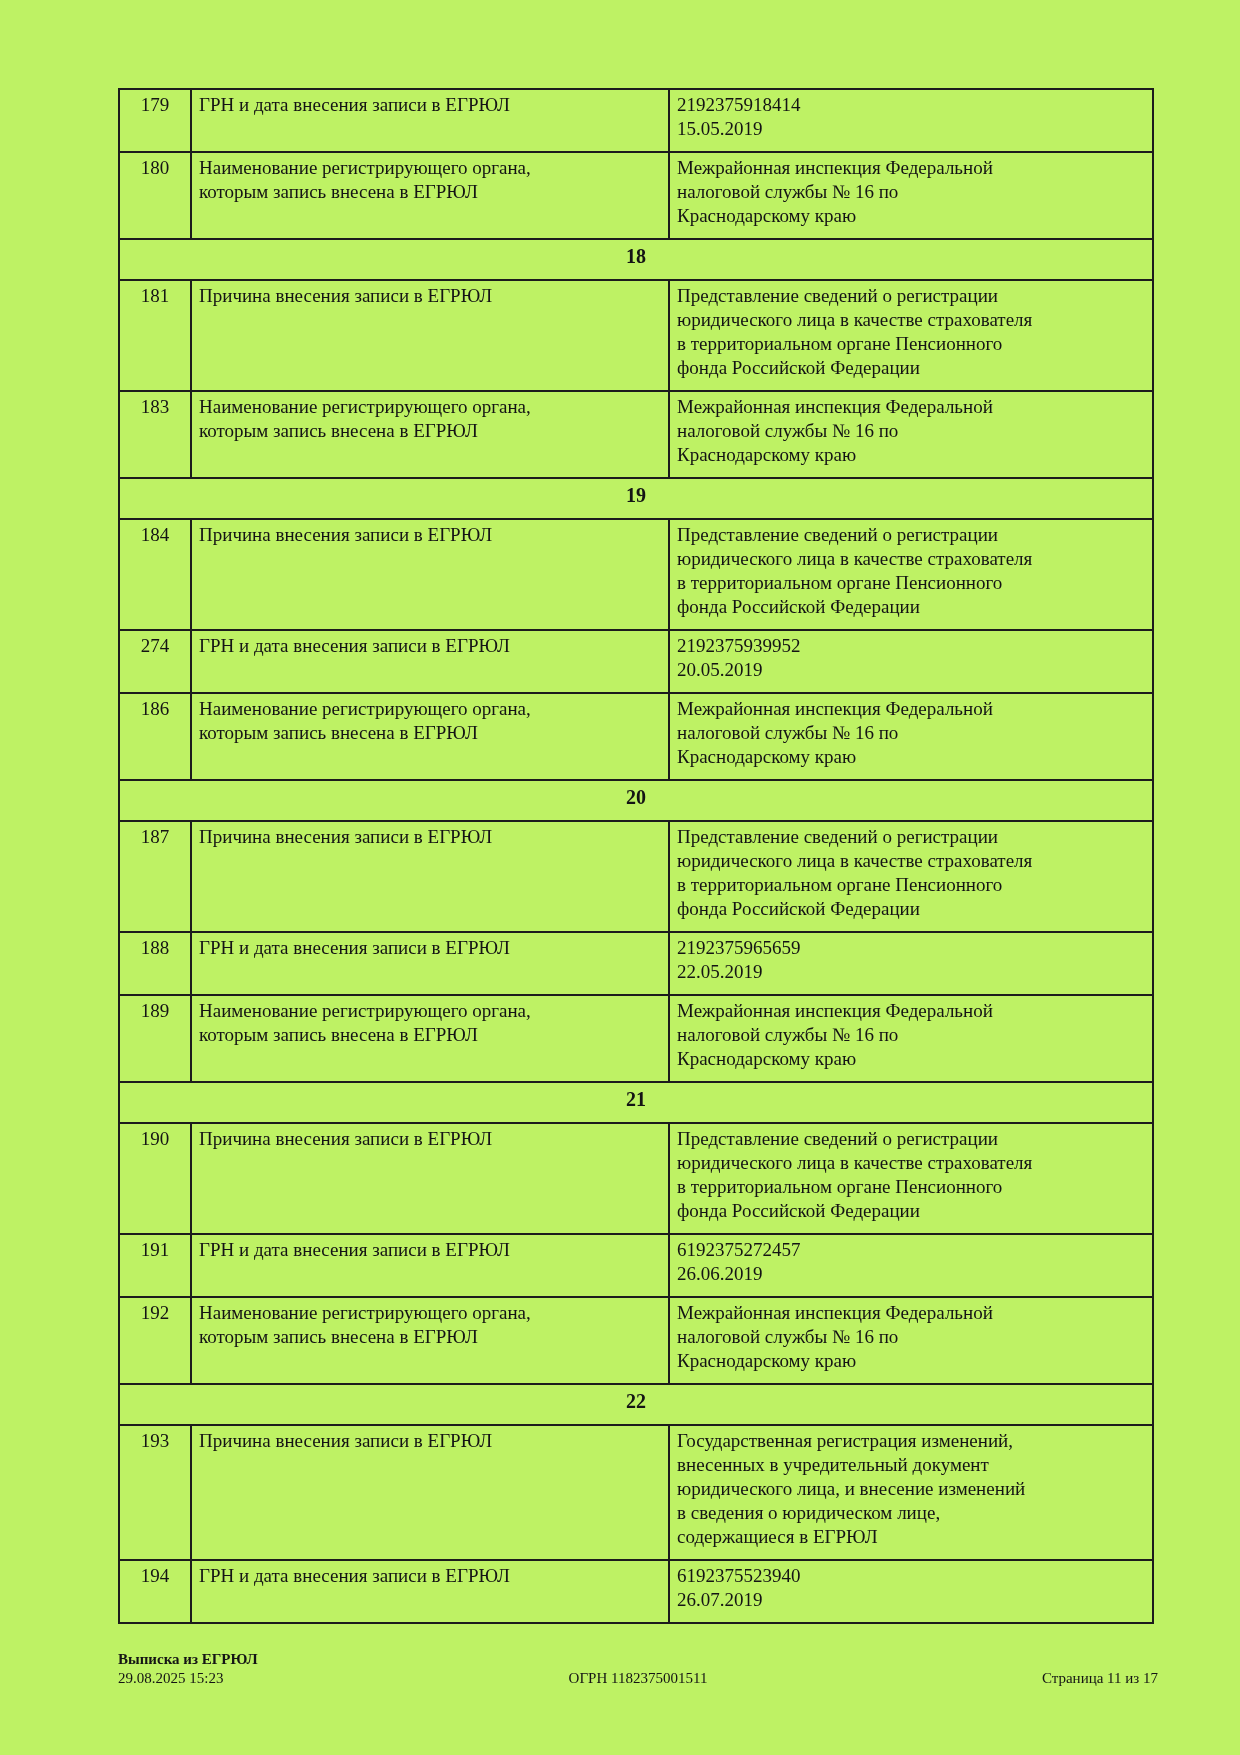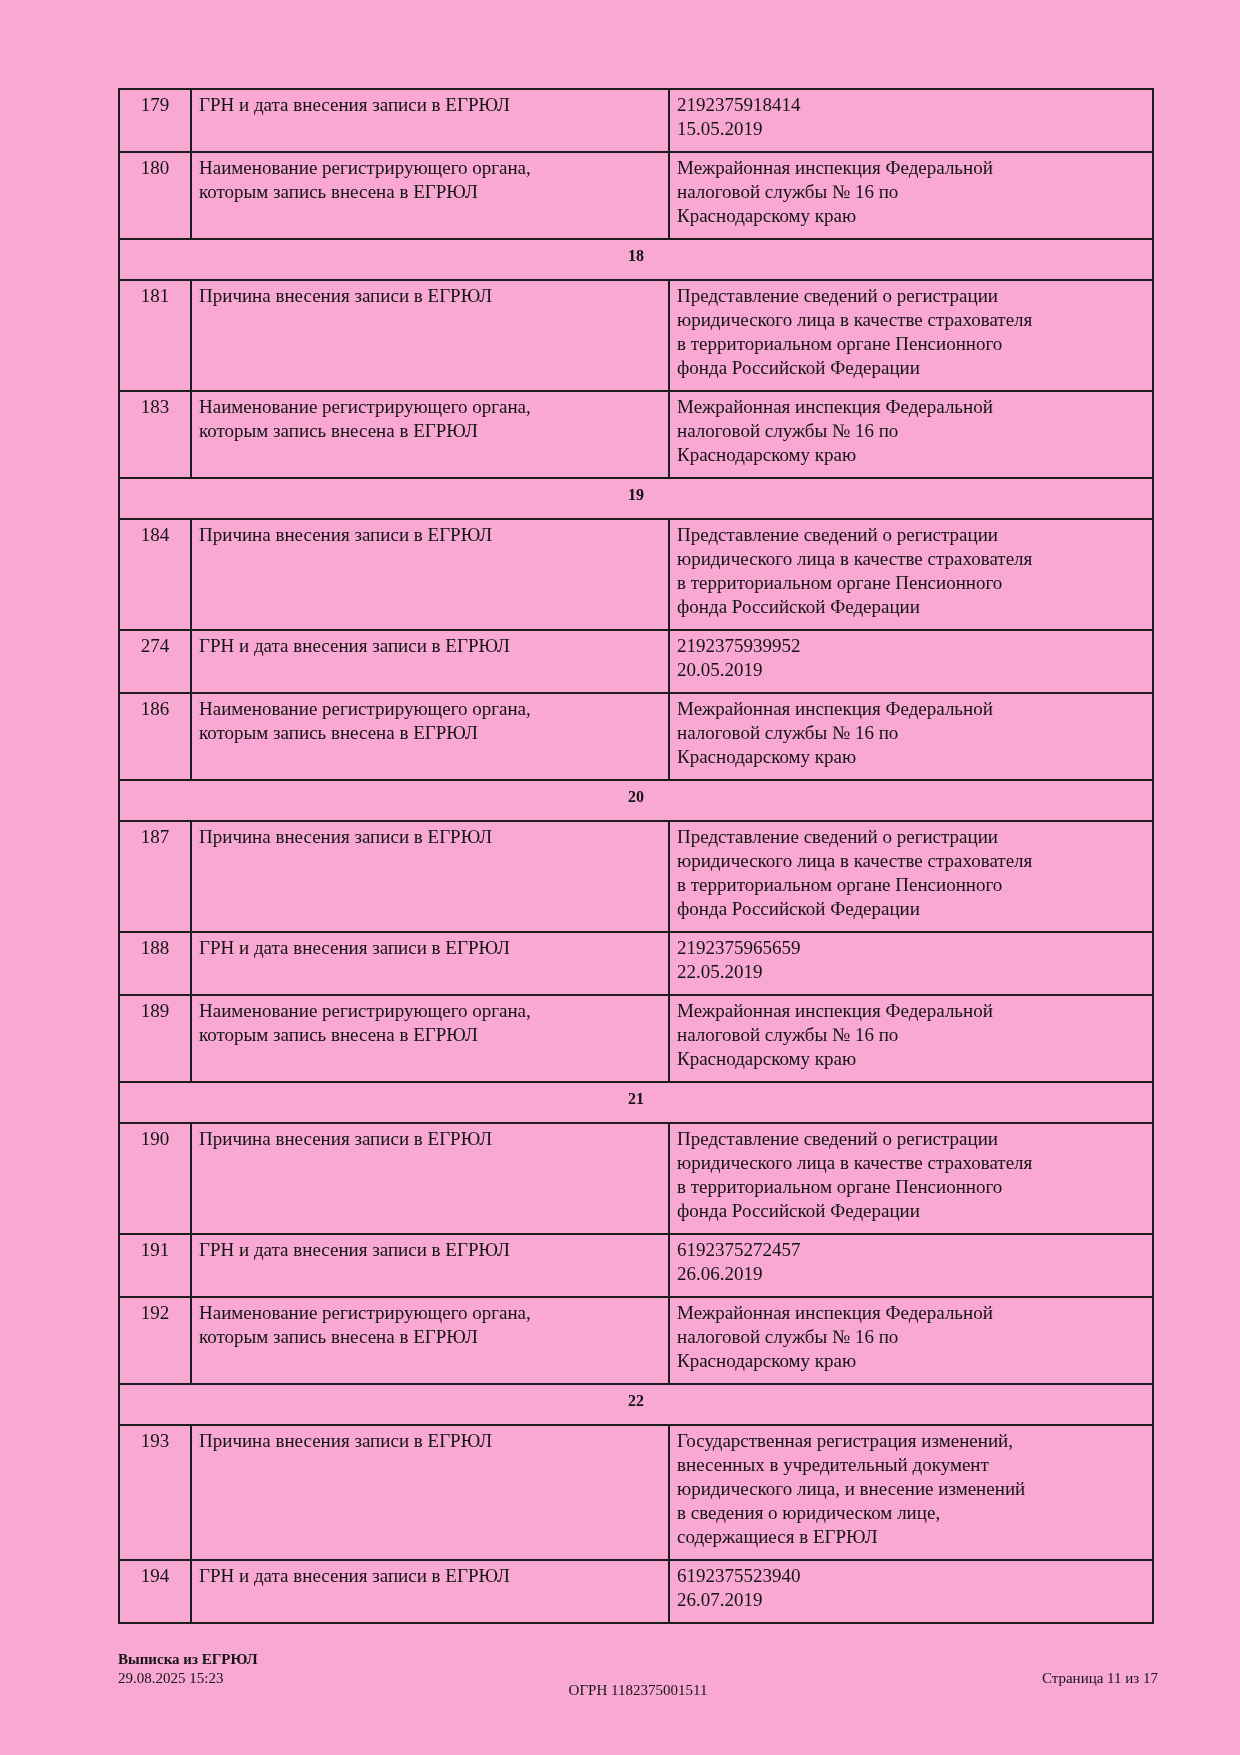--- a/index.html
+++ b/index.html
@@ -5,21 +5,21 @@
   html, body { margin: 0; padding: 0; }
   body {
     width: 1240px; height: 1755px;
     background: #ffffff;
     font-family: "Liberation Serif", "DejaVu Serif", serif;
     color: #141414;
   }
   .page {
     position: relative;
     width: 1240px; height: 1755px;
-    background: #f9a8d4;
+    background: #bef264;
     overflow: hidden;
   }
   table.egrul-table {
     position: absolute;
     left: 118px; top: 88px;
     width: 1034px;
     border-collapse: collapse;
     table-layout: fixed;
     font-size: 19px;
     line-height: 24px;
@@ -33,36 +33,36 @@
     padding: 3px 7px 10px 7px;
     white-space: pre-line;
   }
   td.cell-num {
     text-align: center;
     padding-left: 2px; padding-right: 2px;
   }
   td.cell-section {
     text-align: center;
     font-weight: bold;
-    font-size: 16px;
+    font-size: 20px;
     line-height: 26px;
     padding: 3px 4px 4px 4px;
     white-space: normal;
   }
   .footer {
     position: absolute;
     left: 118px; top: 1650px;
     width: 1040px;
     font-size: 15px;
     line-height: 19px;
   }
   .footer-left { position: absolute; left: 0; top: 0; }
   .footer-doc-type { font-weight: bold; }
   .footer-center {
-    position: absolute; left: 50%; top: 31px;
+    position: absolute; left: 50%; top: 19px;
     transform: translateX(-50%);
     white-space: nowrap;
   }
   .footer-right {
     position: absolute; right: 0; top: 19px;
     text-align: center;
     white-space: nowrap;
   }
 </style>
 </head>

